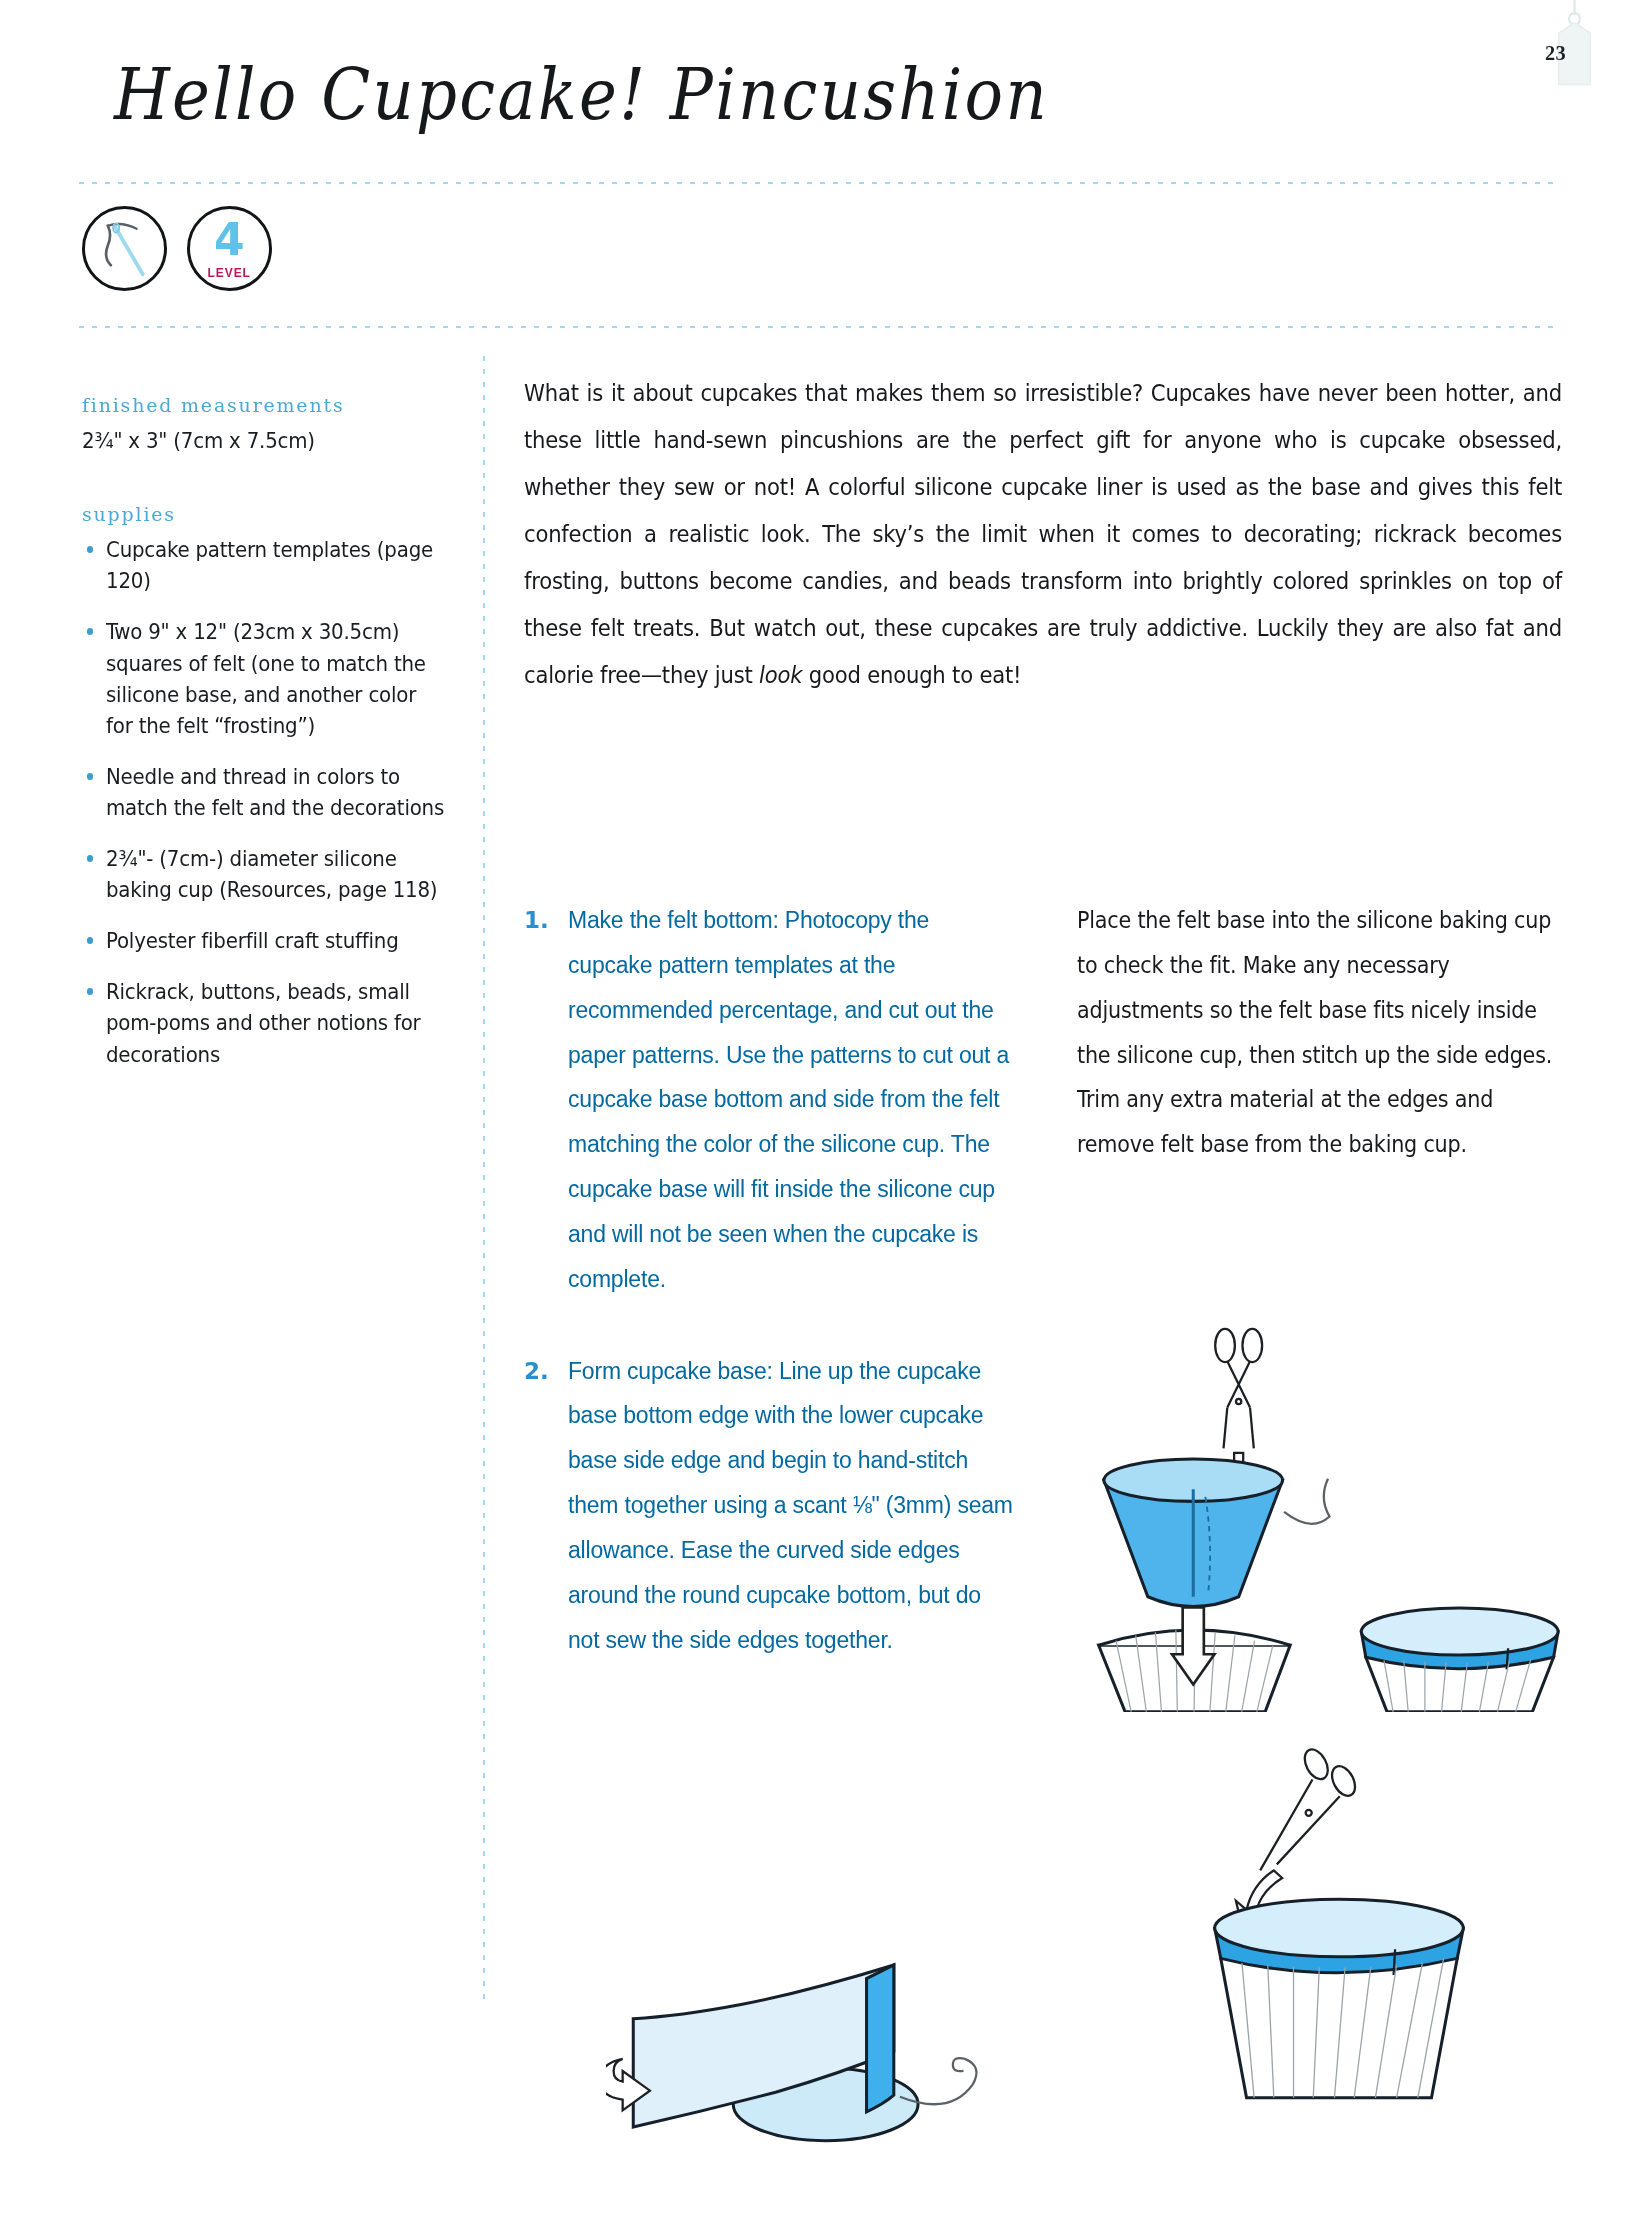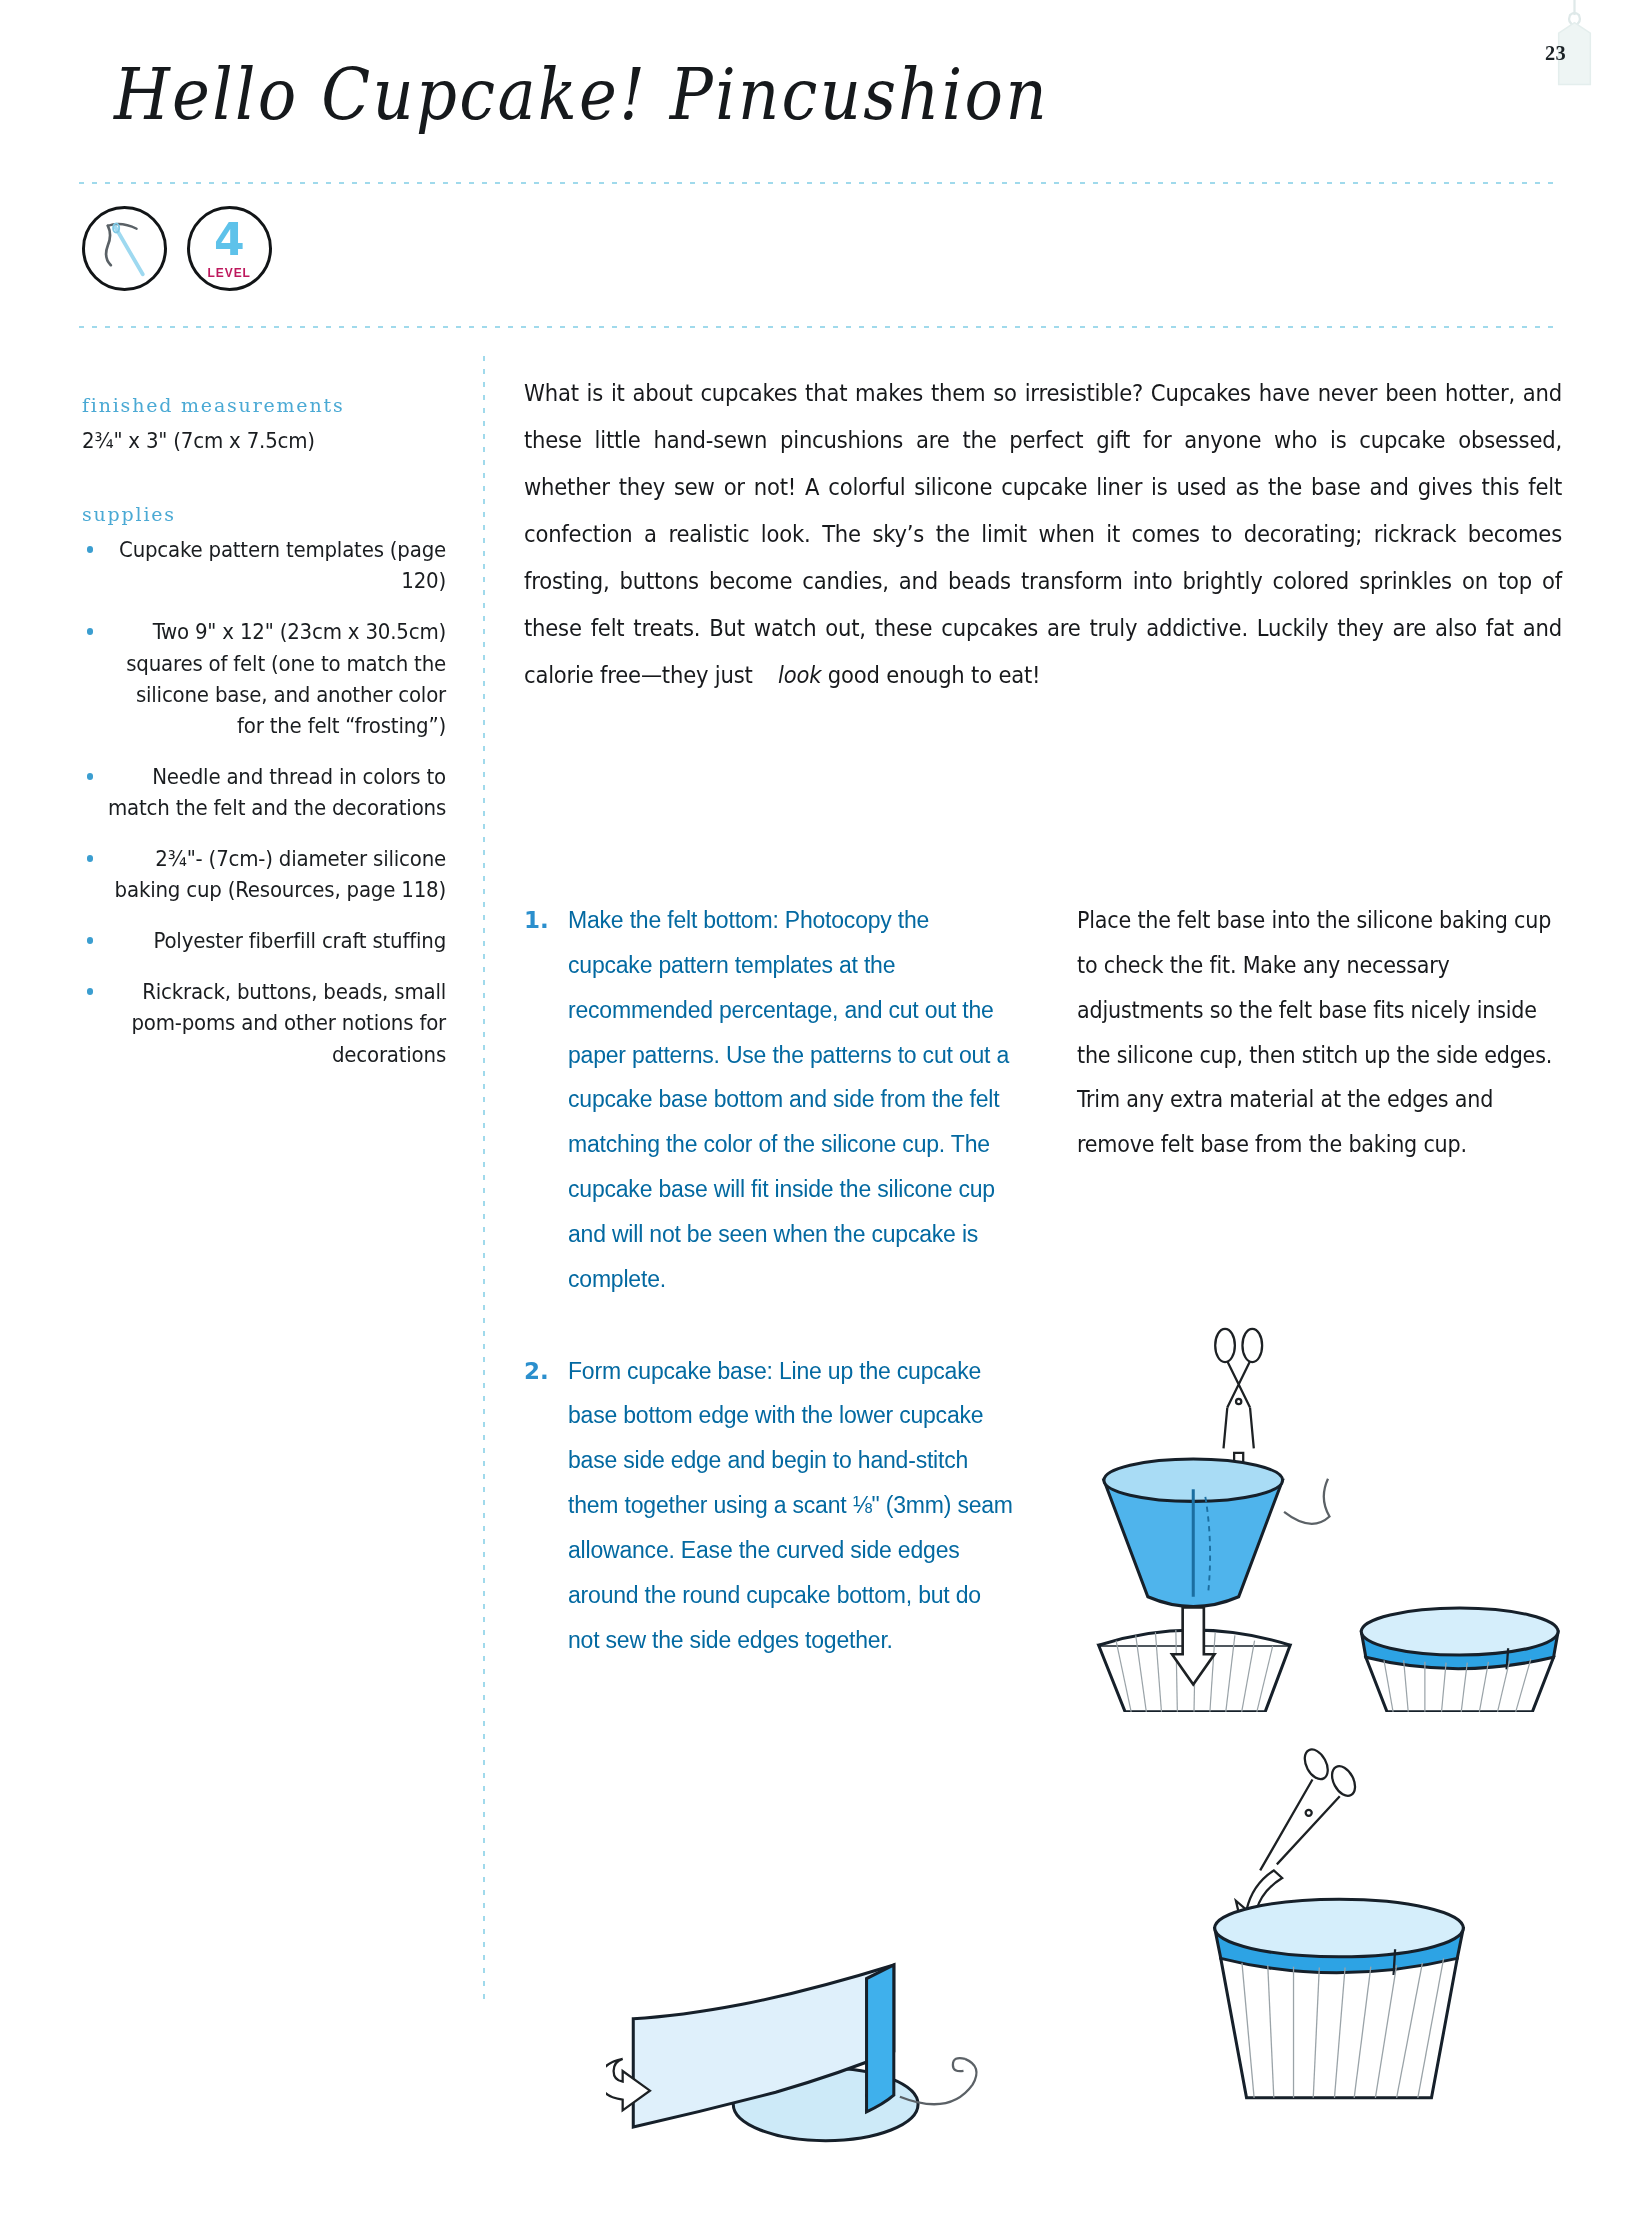--- a/index.html
+++ b/index.html
@@ -149,21 +149,20 @@
   }
   ul.supplies li {
     position: relative;
     padding-left: 24px;
     margin-bottom: 19.7px;
     font-family: "DejaVu Sans Condensed", "Liberation Sans", sans-serif;
     font-size: 22px;
     color: #1a1d20;
     line-height: 1.42;
     letter-spacing: -0.2px;
-    text-align: right;
   }
   ul.supplies li::before {
     content: "";
     position: absolute;
     left: 4.5px;
     top: 12px;
     width: 6.8px;
     height: 6.8px;
     border-radius: 50%;
     background: #3b9ed0;
@@ -175,21 +174,21 @@
     left: 524px;
     top: 370px;
     width: 1038px;
     font-family: "DejaVu Sans Condensed", "Liberation Sans", sans-serif;
     font-size: 23.5px;
     color: #17191c;
     line-height: 2.0;
     text-align: justify;
     letter-spacing: -0.2px;
   }
-  .intro em { font-style: italic; margin-left: 19px; }
+  .intro em { font-style: italic; }
 
   
   .steps {
     position: absolute;
     left: 524px;
     top: 898px;
     width: 1045px;
     display: flex;
     gap: 61px;
   }

